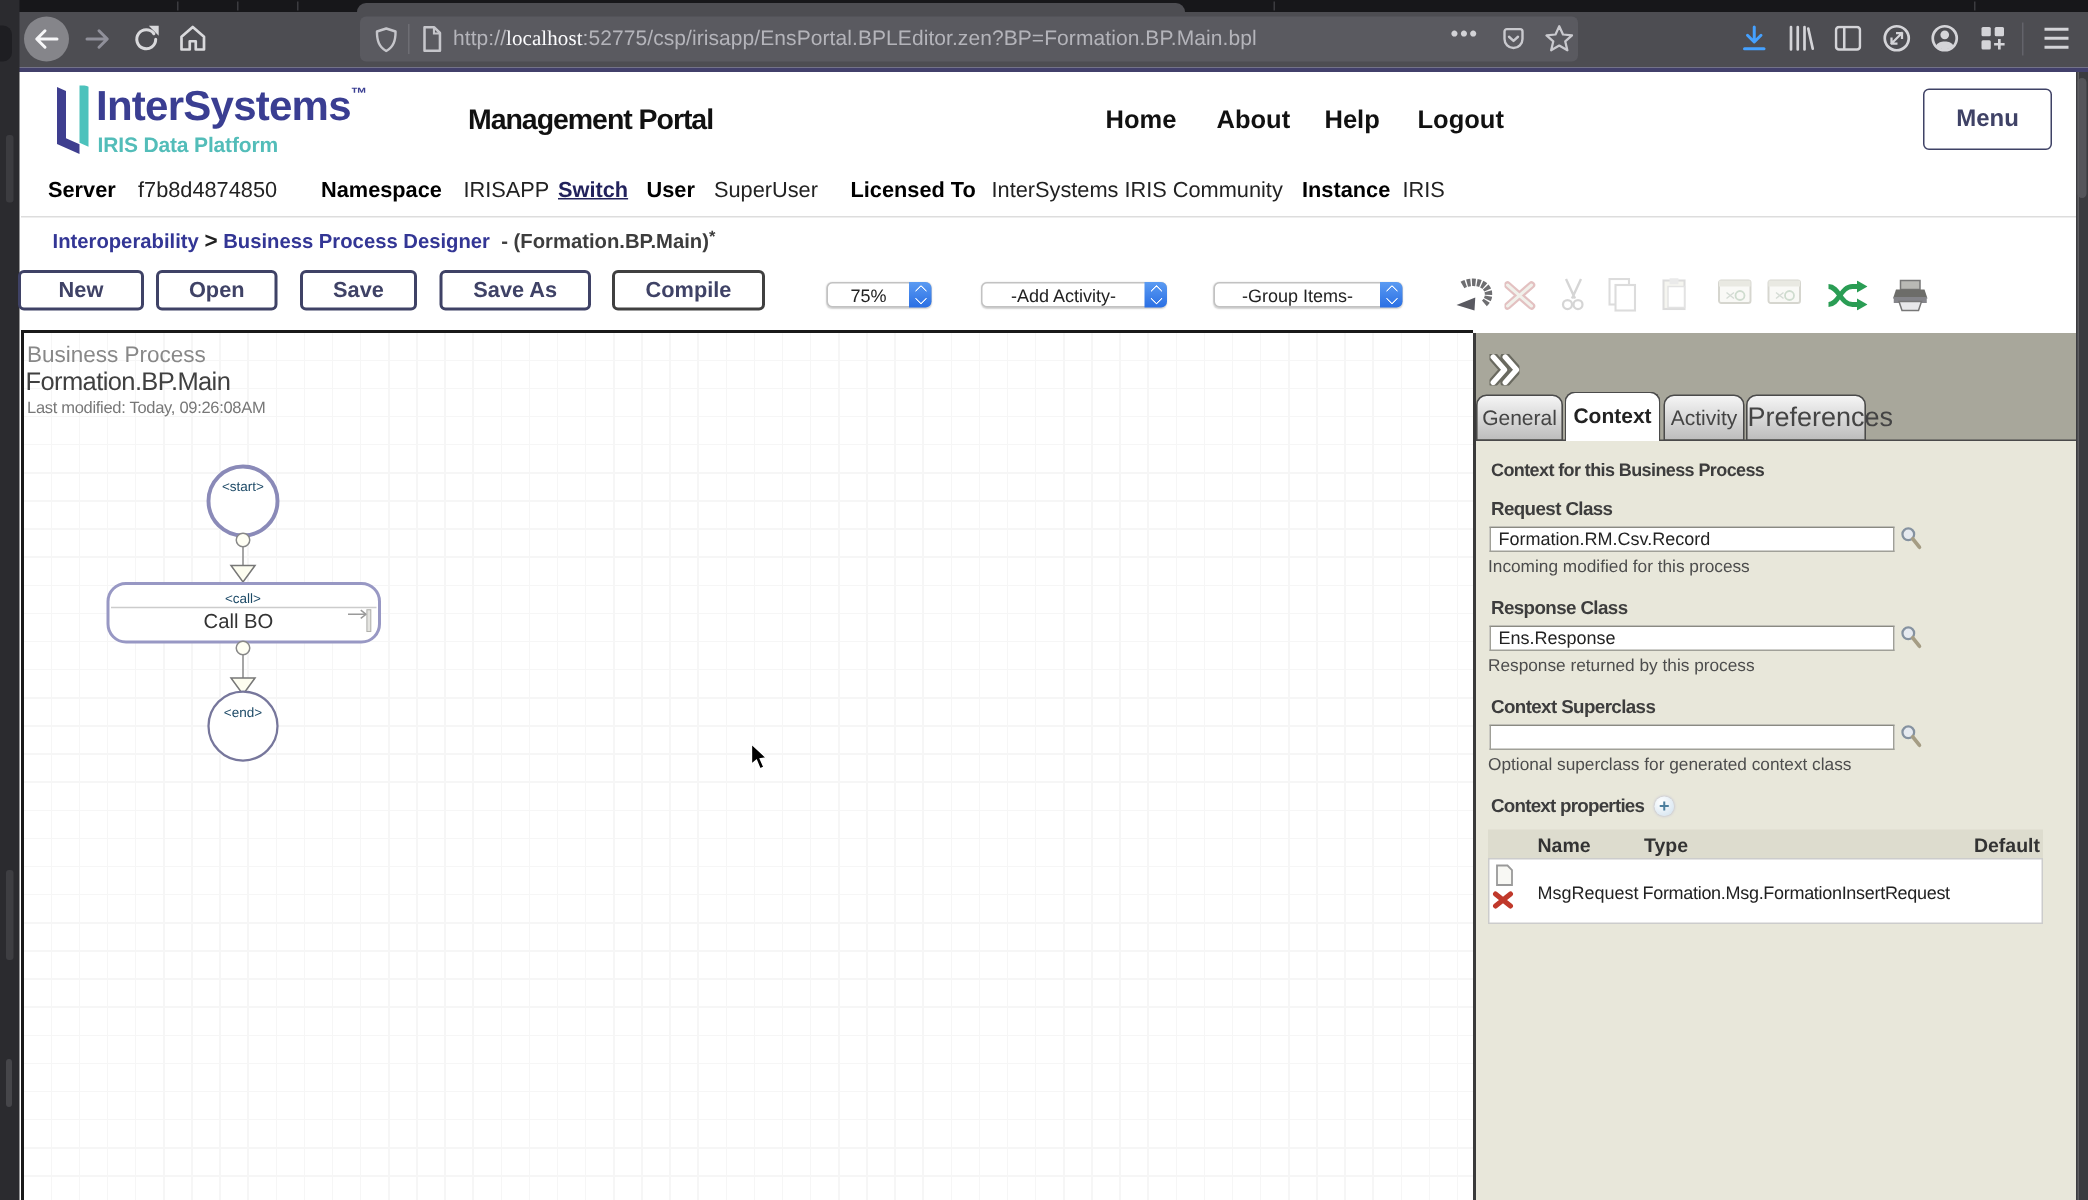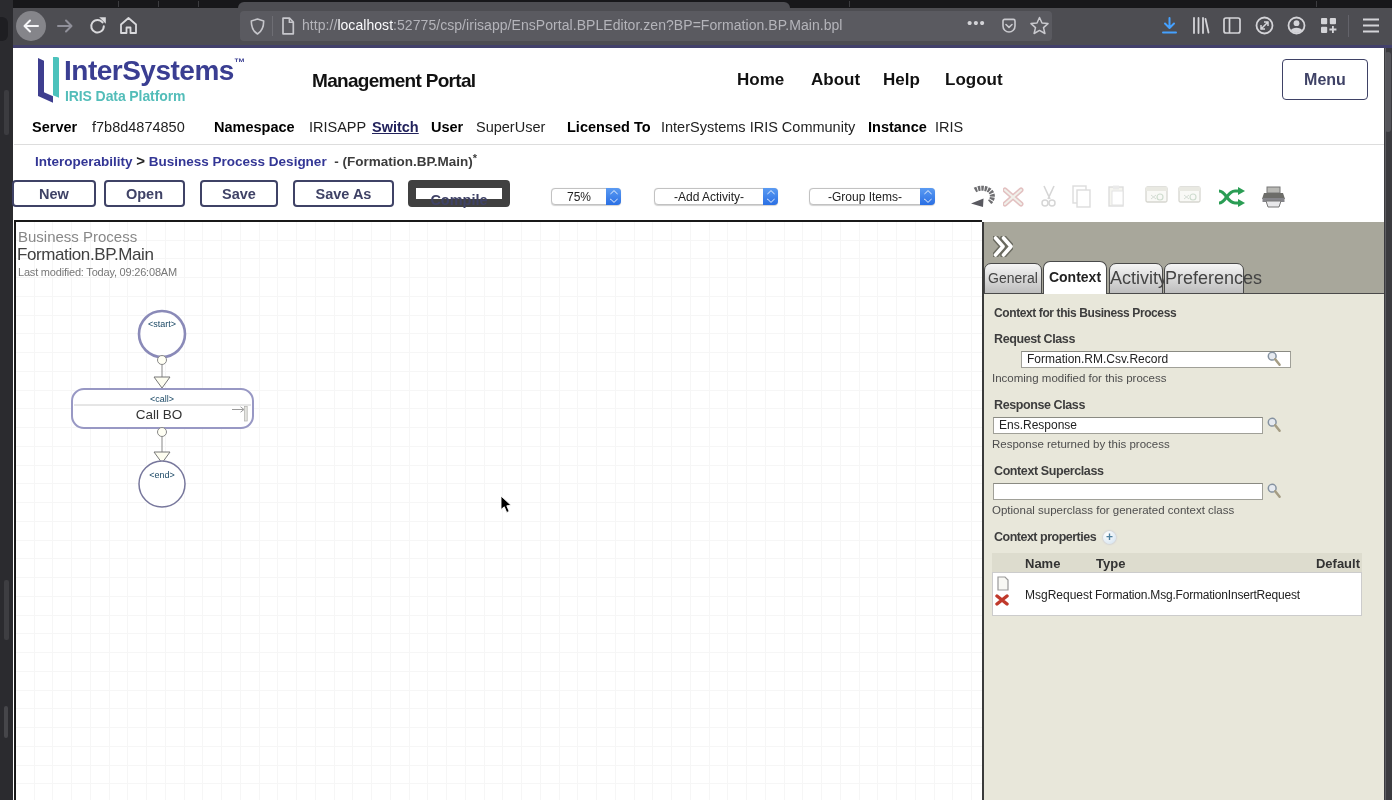--- a/index.html
+++ b/index.html
@@ -40,21 +40,21 @@
 
   <div class="abs" style="left:240px;top:11px;width:812px;height:30px;background:#5a5a60;border-radius:4px;"></div>
   <svg class="abs" style="left:250px;top:18px;" width="15" height="17" viewBox="0 0 15 17">
       <path d="M7.5 1 L13.7 3 C13.7 9 12.5 13 7.5 16 C2.5 13 1.3 9 1.3 3 Z" stroke="#c6c6cb" stroke-width="1.6" fill="none" stroke-linejoin="round"></path>
     </svg>
   <div class="abs" style="left:272px;top:16px;width:1px;height:20px;background:#6e6e74;"></div>
   <svg class="abs" style="left:281px;top:17px;" width="14" height="18" viewBox="0 0 14 18">
       <path d="M2 1.2 H8.5 L12.3 5 V16.8 H2 Z" stroke="#c6c6cb" stroke-width="1.7" fill="none" stroke-linejoin="round"></path>
       <path d="M8.3 1.5 V5.3 H12" stroke="#c6c6cb" stroke-width="1.4" fill="none"></path>
     </svg>
-  <div class="abs" style="left:302px;top:17px;font-size:14px;color:#b4b4ba;letter-spacing:0.05px;white-space:nowrap;">http://<span style="color:#fbfbfd;">localhost</span>:52775/csp/irisapp/EnsPortal.BPLEditor.zen?BP=Formation.BP.Main.bpl</div>
+  <div class="abs" style="left:302px;top:17px;font-size:14px;color:#b4b4ba;letter-spacing:0.05px;white-space:nowrap;">http://<span style="color:#fbfbfd;font-family:Liberation Serif, serif;">localhost</span>:52775/csp/irisapp/EnsPortal.BPLEditor.zen?BP=Formation.BP.Main.bpl</div>
   <div class="abs" style="left:967px;top:14px;font-size:15px;color:#d2d2d6;letter-spacing:1px;">•••</div>
   <svg class="abs" style="left:1001px;top:18px;" width="16" height="16" viewBox="0 0 16 16">
       <path d="M2 3 a1.6 1.6 0 0 1 1.6-1.6 H12.4 A1.6 1.6 0 0 1 14 3 V8 A6 6 0 0 1 2 8 Z" stroke="#c9c9ce" stroke-width="1.6" fill="none"></path>
       <path d="M5 6.5 L8 9.3 L11 6.5" stroke="#c9c9ce" stroke-width="1.6" fill="none" stroke-linecap="round" stroke-linejoin="round"></path>
     </svg>
   <svg class="abs" style="left:1030px;top:16px;" width="19" height="19" viewBox="0 0 19 19">
       <path d="M9.5 1.5 L12 7 L18 7.6 L13.5 11.6 L14.9 17.5 L9.5 14.4 L4.1 17.5 L5.5 11.6 L1 7.6 L7 7 Z" stroke="#c9c9ce" stroke-width="1.5" fill="none" stroke-linejoin="round"></path>
     </svg>
 
   <svg class="abs" style="left:1160px;top:16px;" width="19" height="19" viewBox="0 0 19 19">
@@ -133,21 +133,21 @@
   </div>
 
   <div class="abs" style="left:14px;top:144px;width:1370px;height:1px;background:#ddd;"></div>
 
   <div class="abs" style="left:35px;top:152px;font-size:13.5px;font-weight:bold;color:#333695;white-space:nowrap;">Interoperability <span style="color:#222;font-size:15px;">&gt;</span> Business Process Designer <span style="color:#3d3d3d;">&nbsp;- (Formation.BP.Main)<span style="font-size:11px;vertical-align:4px;">*</span></span></div>
 
   <div class="abs" style="left:12px;top:180px;width:84px;height:27px;border:2px solid #3f4266;border-radius:4px;background:#fff;text-align:center;font-size:14.5px;font-weight:bold;color:#3f4266;line-height:24px;">New</div>
   <div class="abs" style="left:104px;top:180px;width:81px;height:27px;border:2px solid #3f4266;border-radius:4px;background:#fff;text-align:center;font-size:14.5px;font-weight:bold;color:#3f4266;line-height:24px;">Open</div>
   <div class="abs" style="left:200px;top:180px;width:78px;height:27px;border:2px solid #3f4266;border-radius:4px;background:#fff;text-align:center;font-size:14.5px;font-weight:bold;color:#3f4266;line-height:24px;">Save</div>
   <div class="abs" style="left:293px;top:180px;width:101px;height:27px;border:2px solid #3f4266;border-radius:4px;background:#fff;text-align:center;font-size:14.5px;font-weight:bold;color:#3f4266;line-height:24px;">Save As</div>
-  <div class="abs" style="left:408px;top:180px;width:102px;height:27px;border:8px solid #404040;border-radius:4px;background:#fff;text-align:center;font-size:14.5px;font-weight:bold;color:#3f4266;line-height:24px;">Compile</div>
+  <div class="abs" style="left:408px;top:180px;width:102px;height:27px;border:2px solid #404040;border-radius:4px;background:#fff;text-align:center;font-size:14.5px;font-weight:bold;color:#3f4266;line-height:24px;">Compile</div>
 
   <div class="sel abs" style="left:551px;top:188px;width:70px;">
       <span>75%</span>
       <i></i>
     </div>
   <div class="sel abs" style="left:654px;top:188px;width:124px;">
       <span>-Add Activity-</span>
       <i></i>
     </div>
   <div class="sel abs" style="left:809px;top:188px;width:126px;">
@@ -236,31 +236,31 @@
     </svg>
 
   <div class="abs" style="left:982px;top:222px;width:2px;height:578px;background:#3a3a3a;"></div>
   <div class="abs" style="left:984px;top:222px;width:400px;height:72px;background:#a8a79b;"></div>
   <svg class="abs" style="left:993px;top:236px;" width="20" height="21" viewBox="0 0 20 21">
     <path d="M2.5 2 L10 10.5 L2.5 19 M10.5 2 L18 10.5 L10.5 19" stroke="#6a6a60" stroke-width="6.5" fill="none" stroke-linecap="round" stroke-linejoin="round"></path>
     <path d="M2.5 2 L10 10.5 L2.5 19 M10.5 2 L18 10.5 L10.5 19" stroke="#fff" stroke-width="3.6" fill="none" stroke-linecap="round" stroke-linejoin="round"></path>
   </svg>
 
   <div class="abs" style="left:984px;top:263px;width:58px;height:31px;background:linear-gradient(#f5f5f5,#bdbdbd);border:1px solid #4a4a4a;border-radius:7px 7px 0 0;text-align:center;font-size:14px;color:#444;line-height:29px;">General</div>
-  <div class="abs" style="left:1109px;top:263px;width:54px;height:31px;background:linear-gradient(#f5f5f5,#bdbdbd);border:1px solid #4a4a4a;border-radius:7px 7px 0 0;text-align:center;font-size:18px;color:#444;line-height:29px;">Activity</div>
+  <div class="abs" style="left:1109px;top:263px;width:54px;height:31px;background:linear-gradient(#f5f5f5,#bdbdbd);border:1px solid #4a4a4a;border-radius:7px 7px 0 0;text-align:center;font-size:14px;color:#444;line-height:29px;">Activity</div>
   <div class="abs" style="left:1164px;top:263px;width:80px;height:31px;background:linear-gradient(#f5f5f5,#bdbdbd);border:1px solid #4a4a4a;border-radius:7px 7px 0 0;text-align:center;font-size:18px;color:#444;line-height:29px;">Preferences</div>
   <div class="abs" style="left:984px;top:293px;width:400px;height:1px;background:#4a4a4a;"></div>
   <div class="abs" style="left:1043px;top:261px;width:64px;height:39px;background:#fff;border:1px solid #4a4a4a;border-bottom:none;border-radius:7px 7px 0 0;text-align:center;font-size:14px;font-weight:bold;color:#222;line-height:31px;">Context</div>
 
   <div class="abs" style="left:984px;top:294px;width:400px;height:506px;background:#e8e7da;"></div>
 
   <div class="abs" style="left:994px;top:306px;font-size:12px;font-weight:bold;color:#3d3d3d;letter-spacing:-0.4px;">Context for this Business Process</div>
 
   <div class="abs" style="left:994px;top:332px;font-size:12.5px;font-weight:bold;color:#3d3d3d;letter-spacing:-0.4px;">Request Class</div>
-  <div class="abs" style="left:993px;top:351px;width:270px;height:17px;background:#fff;border:1px solid #a0a098;border-top-color:#8a8a82;font-size:12px;color:#222;line-height:15px;padding-left:5px;margin-left:28px;">Formation.RM.Csv.Record</div>
+  <div class="abs" style="left:993px;top:351px;width:270px;height:17px;background:#fff;border:1px solid #a0a098;border-top-color:#8a8a82;font-size:12px;color:#222;line-height:15px;padding-left:5px;">Formation.RM.Csv.Record</div>
   <svg class="abs" style="left:1267px;top:351px;" width="15" height="17" viewBox="0 0 15 17">
       <circle cx="5.2" cy="5.2" r="3.9" fill="#e6eaf0" stroke="#8592a0" stroke-width="1.5"></circle>
       <path d="M8.2 8.2 L12.6 13.8" stroke="#a59d84" stroke-width="2.5" stroke-linecap="round"></path>
     </svg>
   <div class="abs" style="left:992px;top:372px;font-size:11.5px;color:#4d4d4d;">Incoming modified for this process</div>
 
   <div class="abs" style="left:994px;top:398px;font-size:12.5px;font-weight:bold;color:#3d3d3d;letter-spacing:-0.4px;">Response Class</div>
   <div class="abs" style="left:993px;top:417px;width:270px;height:17px;background:#fff;border:1px solid #a0a098;border-top-color:#8a8a82;font-size:12px;color:#222;line-height:15px;padding-left:5px;">Ens.Response</div>
   <svg class="abs" style="left:1267px;top:417px;" width="15" height="17" viewBox="0 0 15 17">
       <circle cx="5.2" cy="5.2" r="3.9" fill="#e6eaf0" stroke="#8592a0" stroke-width="1.5"></circle>

